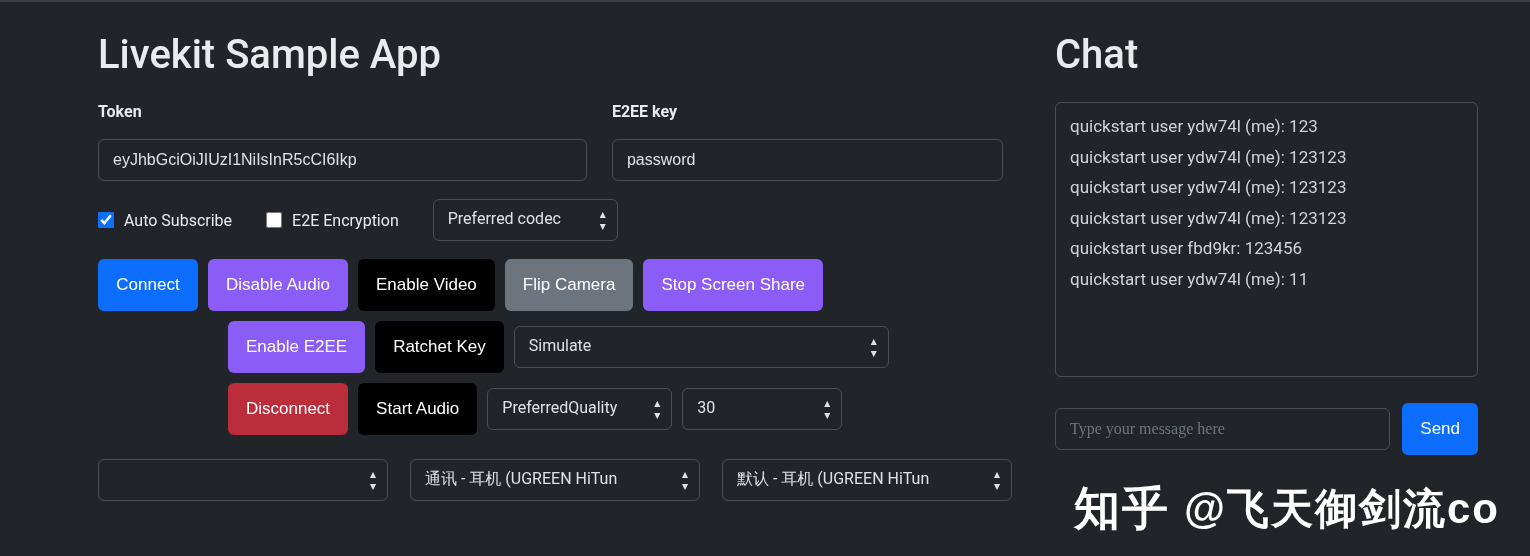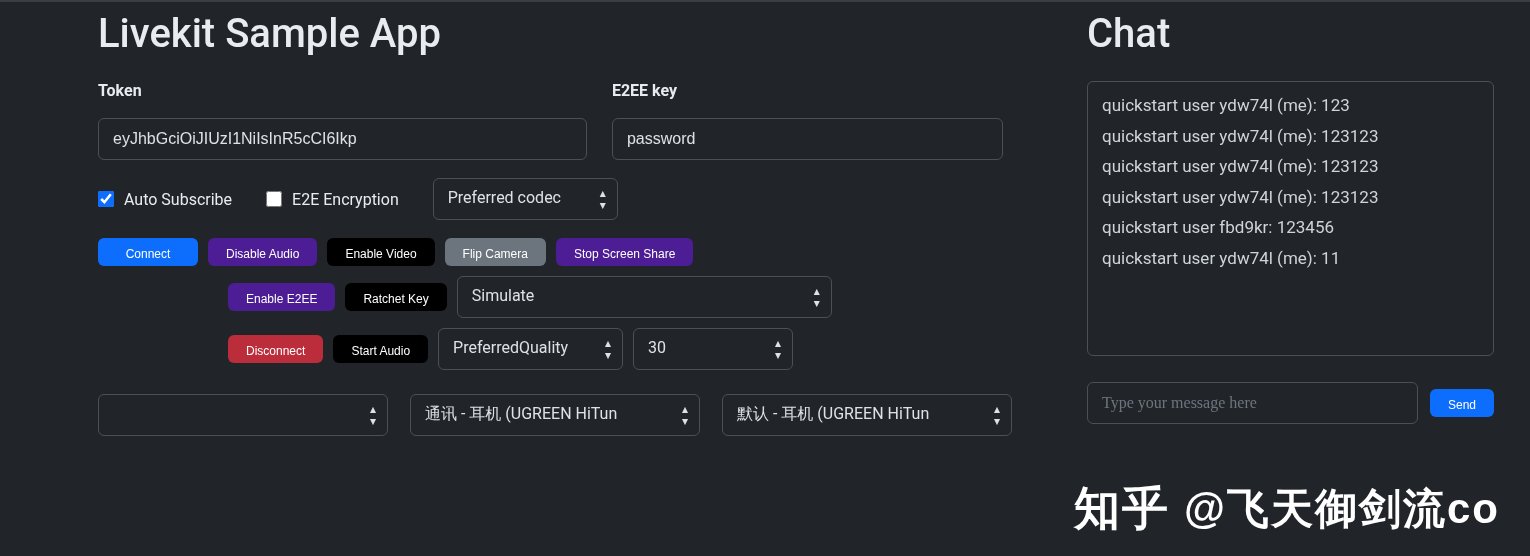--- a/index.html
+++ b/index.html
@@ -9,22 +9,23 @@
       font-family: -apple-system, BlinkMacSystemFont, "Segoe UI", Roboto, "Helvetica Neue", Arial, sans-serif;
       font-size: 16px;
       width: 1530px;
       height: 556px;
       overflow: hidden;
       position: relative;
       border-top: 2px solid #3a3d41;
     }
     .container {
       display: flex;
-      padding: 0 36px 0 98px;
-      gap: 84px;
+      padding: 0 52px 0 98px;
+      gap: 52px;
+      margin-top: 21px;
     }
     .left-panel {
       flex: 1;
       max-width: 905px;
     }
     .right-panel {
       width: 440px;
       padding-top: 0;
     }
     h1 {
@@ -114,29 +115,29 @@
       color: #dee2e6;
       font-size: 12px;
       line-height: 1;
     }
     .button-rows { display:flex; flex-direction:column; gap:10px; }
     .btn-row { display:flex; gap:10px; align-items:center; flex-wrap:wrap; }
     .btn {
       border: none;
       border-radius: 6px;
       padding: 9px 18px;
-      font-size: 12px;
-      cursor: pointer;
-      height: 28px;
+      font-size: 17px;
+      cursor: pointer;
+      height: 52px;
       color: #fff;
     }
     .btn-primary { background: #0d6efd; }
     .btn-secondary { background: #6c757d; }
     .btn-secondary-muted { background: #000000; }
-    .btn-secondary-dark { background: #4c1d95; }
+    .btn-secondary-dark { background: #8b5cf6; }
     .btn-danger { background: #bb2d3b; }
     .bottom-selects {
       display:flex;
       gap:22px;
       margin-top:24px;
       align-items:center;
     }
     .chat-box {
       border: 1px solid #495057;
       border-radius: 6px;

